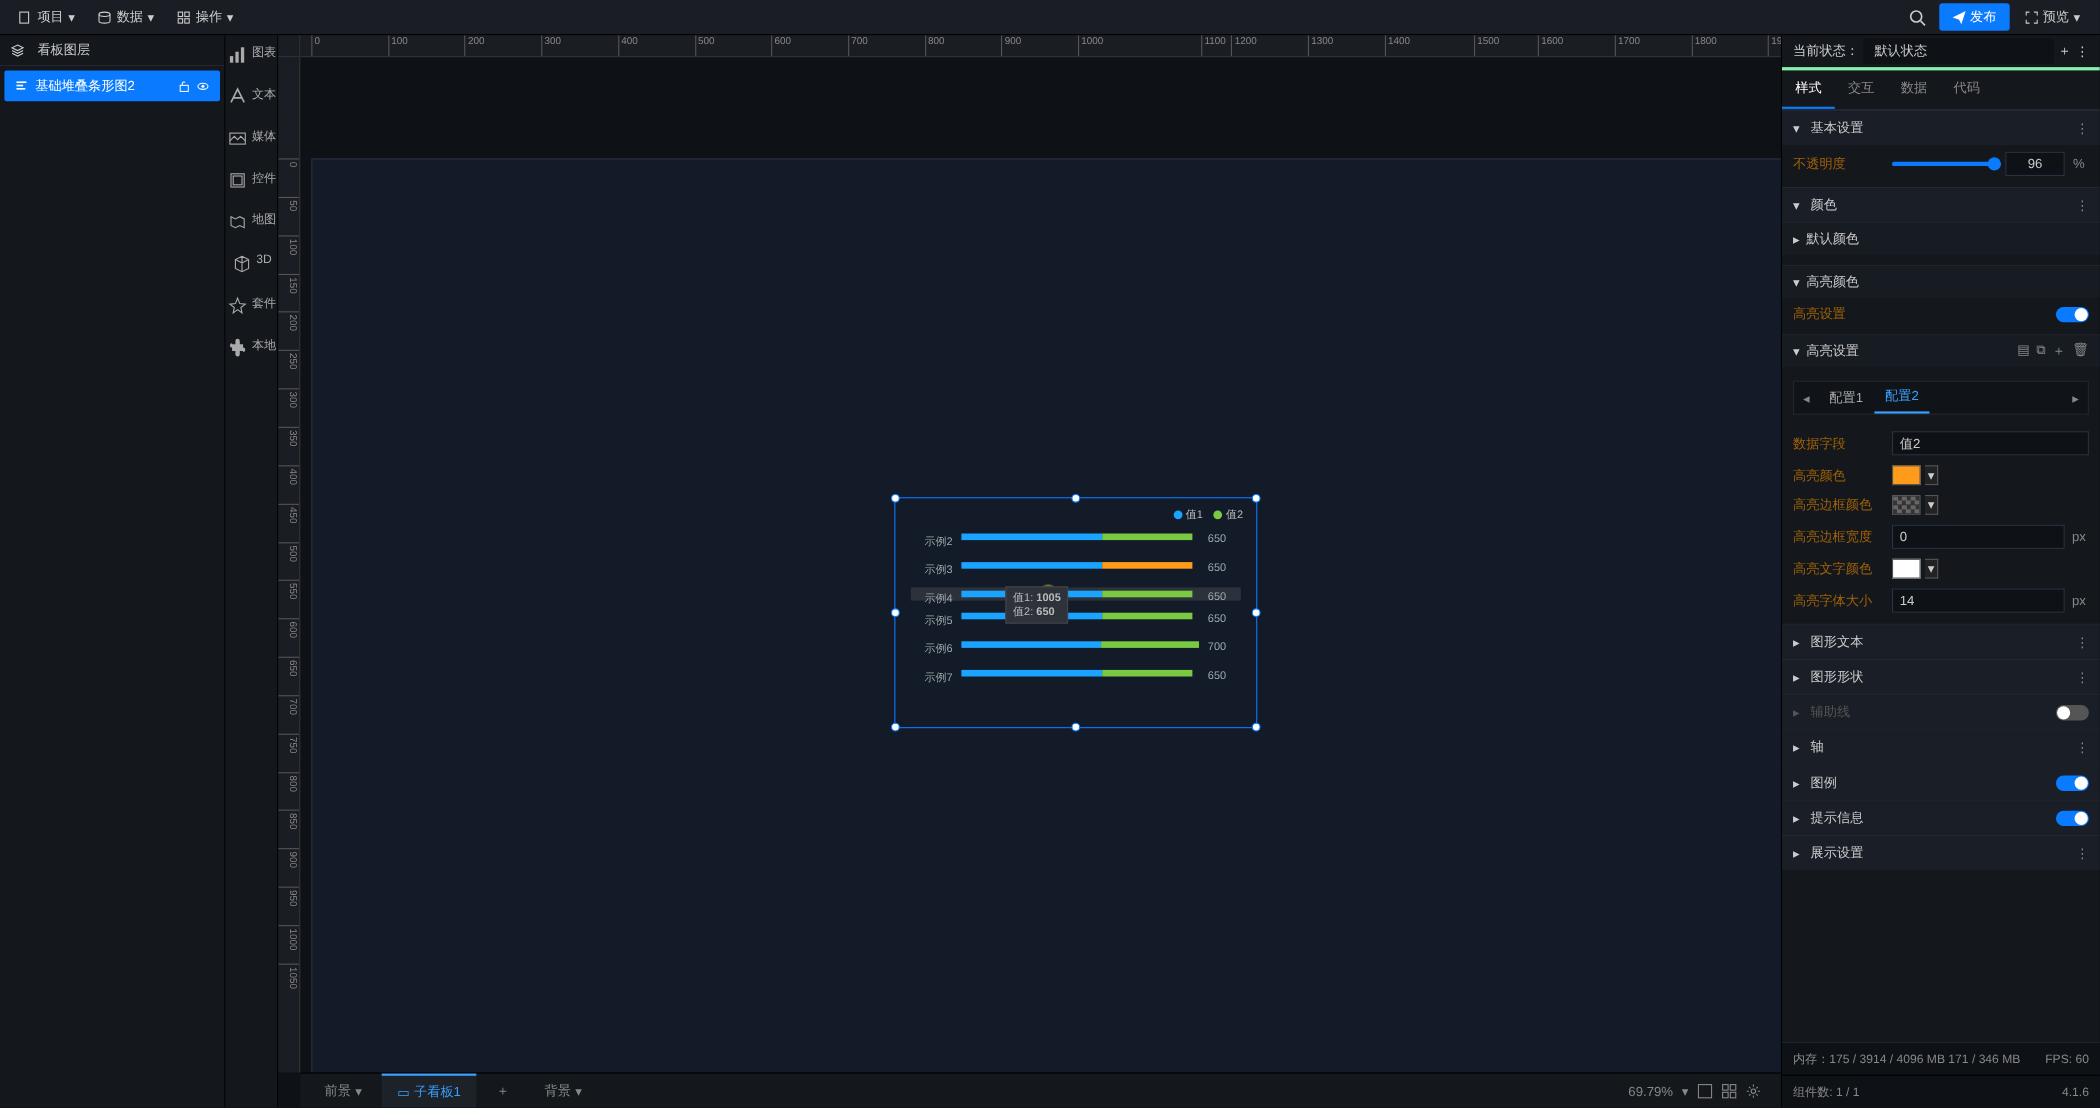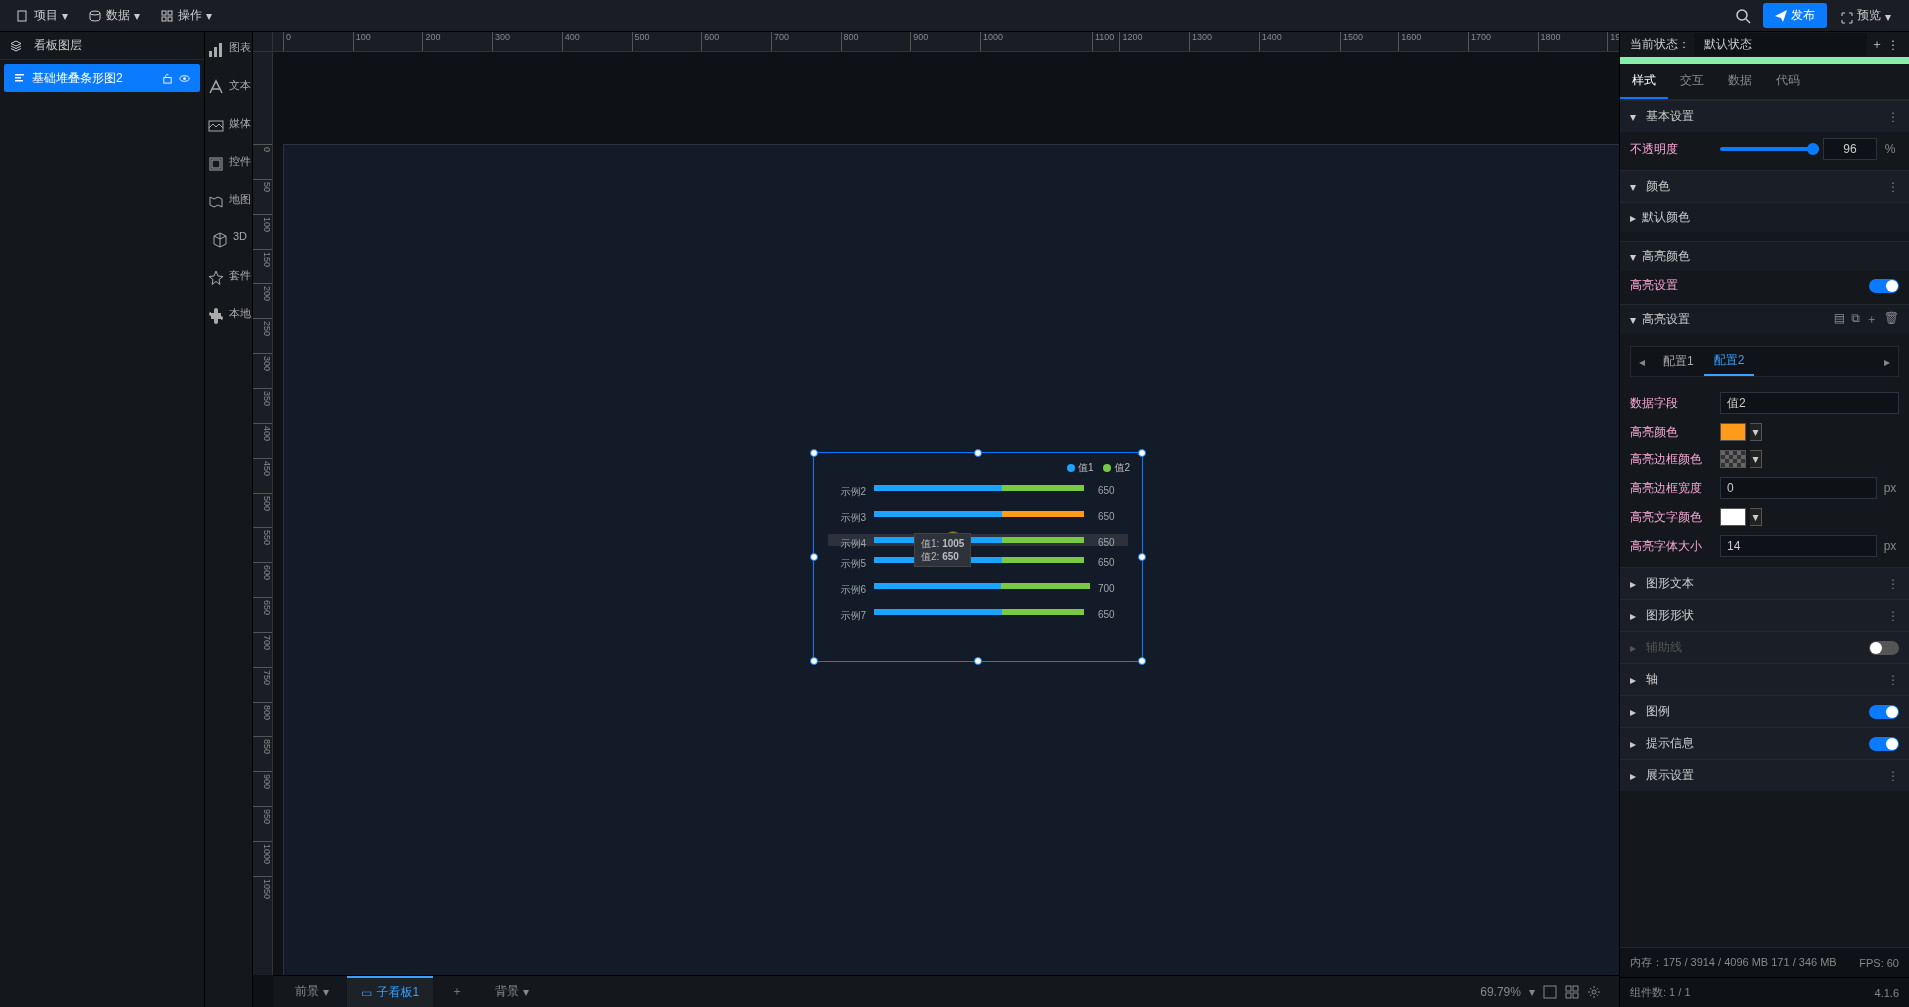--- a/index.html
+++ b/index.html
@@ -5,21 +5,21 @@
 *{margin:0;padding:0;box-sizing:border-box;font-family:"Microsoft YaHei",Arial,sans-serif;user-select:none}
 html,body{width:100%;height:100%;background:#0e1116;color:#ccc;font-size:12px;overflow:hidden}
 .app{display:flex;flex-direction:column;height:100vh}
 
 
 .menubar{height:32px;background:#1a1d24;display:flex;align-items:center;padding:0 8px;border-bottom:1px solid #000;gap:4px}
 .menu-item{display:flex;align-items:center;gap:4px;padding:4px 8px;cursor:pointer;color:#ccc}
 .menu-ico{width:14px;height:14px;display:inline-flex;align-items:center;justify-content:center}
 .spacer{flex:1}
 .btn-publish{background:#0a7bff;color:#fff;padding:4px 12px;border-radius:3px;display:flex;align-items:center;gap:4px;cursor:pointer}
-.btn-preview{color:#ccc;padding:4px 10px;display:flex;align-items:flex-end;gap:4px;cursor:pointer}
+.btn-preview{color:#ccc;padding:4px 10px;display:flex;align-items:center;gap:4px;cursor:pointer}
 
 
 .main{flex:1;display:flex;min-height:0}
 
 
 .layers{width:205px;background:#14171c;border-right:1px solid #000;display:flex;flex-direction:column}
 .layers-head{height:28px;display:flex;align-items:center;padding:0 10px;gap:12px;border-bottom:1px solid #232830}
 .layer-item{height:28px;display:flex;align-items:center;padding:0 10px;gap:6px;background:#0a7bff;color:#fff;margin:4px;border-radius:2px}
 .layer-item .right{margin-left:auto;display:flex;gap:6px}
 
@@ -60,38 +60,38 @@
 .tooltip{position:absolute;left:94px;top:74px;background:#2e333b;border:1px solid #444;padding:3px 6px;font-size:10px;line-height:13px;white-space:nowrap}
 
 
 .bottombar{position:absolute;left:20px;right:0;bottom:0;height:32px;background:#14171c;border-top:1px solid #000;display:flex;align-items:center;padding:0 8px;gap:4px}
 .btab{padding:6px 14px;cursor:pointer;color:#888;display:flex;align-items:center;gap:4px}
 .btab.active{background:#1d2128;color:#39a0ff;border-top:2px solid #39a0ff}
 .zoom{margin-left:auto;display:flex;align-items:center;gap:8px;color:#888;padding-right:10px}
 
 
 .inspector{width:290px;background:#14171c;border-left:1px solid #000;display:flex;flex-direction:column;overflow-y:auto}
-.state-row{height:32px;display:flex;align-items:center;padding:0 10px;border-bottom:7px solid #86efac;gap:4px}
+.state-row{height:32px;display:flex;align-items:center;padding:0 10px;border-bottom:3px solid #86efac;gap:4px}
 .state-name{background:#0e1116;padding:3px 10px;color:#ccc;flex:1}
 .state-add{margin-left:auto;cursor:pointer}
 .tabs{display:flex;border-bottom:1px solid #232830}
 .tab{padding:8px 12px;cursor:pointer;color:#888}
 .tab.active{color:#fff;border-bottom:2px solid #0a7bff}
 .title-row{display:flex;align-items:center;padding:8px 10px;gap:6px}
 .title-row .ver{color:#777;font-size:10px}
 .title-row .tutorial{margin-left:auto;background:#0a7bff;color:#fff;padding:2px 8px;border-radius:2px;font-size:11px;cursor:pointer}
 
 .section{border-top:1px solid #232830}
 .section-head{display:flex;align-items:center;padding:7px 10px;cursor:pointer;gap:6px;background:#1a1e26}
 .section-head .chev{width:10px;display:inline-block}
 .section-head .name{flex:1}
 .section-head .more{color:#888}
 .section-body{padding:6px 10px 10px 10px;display:flex;flex-direction:column;gap:9px}
 .prop{display:flex;align-items:center;gap:8px}
-.prop .plabel{width:82px;color:#f9a8d4}
+.prop .plabel{width:82px;color:#a16207}
 .prop .pcontrol{flex:1;display:flex;align-items:center;gap:4px}
 .slider{flex:1;height:4px;background:#0a7bff;border-radius:2px;position:relative}
 .slider::after{content:"";position:absolute;right:0;top:-4px;width:12px;height:12px;background:#0a7bff;border-radius:50%}
 .numbox{width:54px;height:22px;background:#0e1116;border:1px solid #2a3142;color:#ccc;text-align:center;display:flex;align-items:center;justify-content:center}
 .unit{color:#888;width:18px;text-align:center}
 .toggle{width:30px;height:14px;background:#0a7bff;border-radius:8px;position:relative}
 .toggle::after{content:"";position:absolute;right:1px;top:1px;width:12px;height:12px;background:#fff;border-radius:50%}
 .toggle.off{background:#555}
 .toggle.off::after{left:1px;right:auto}
 

